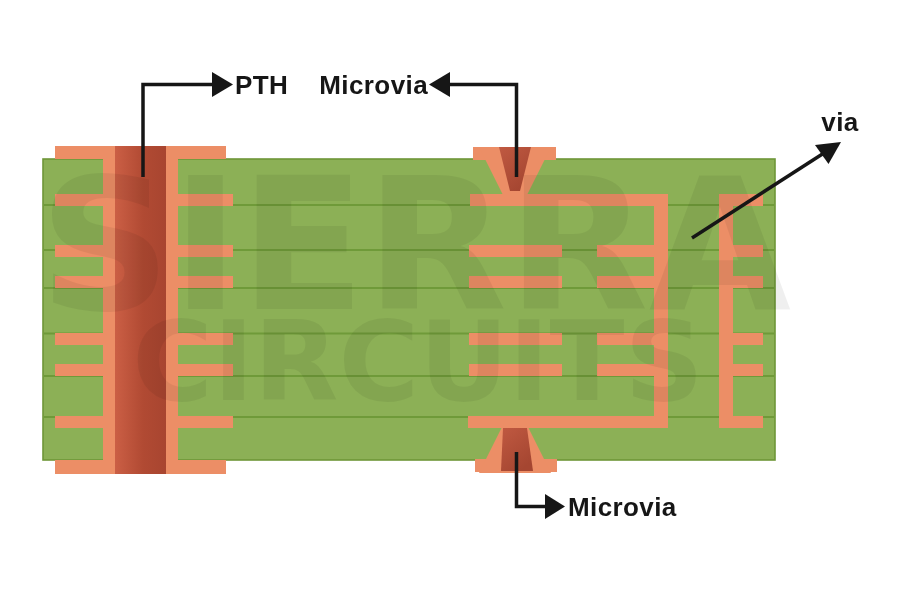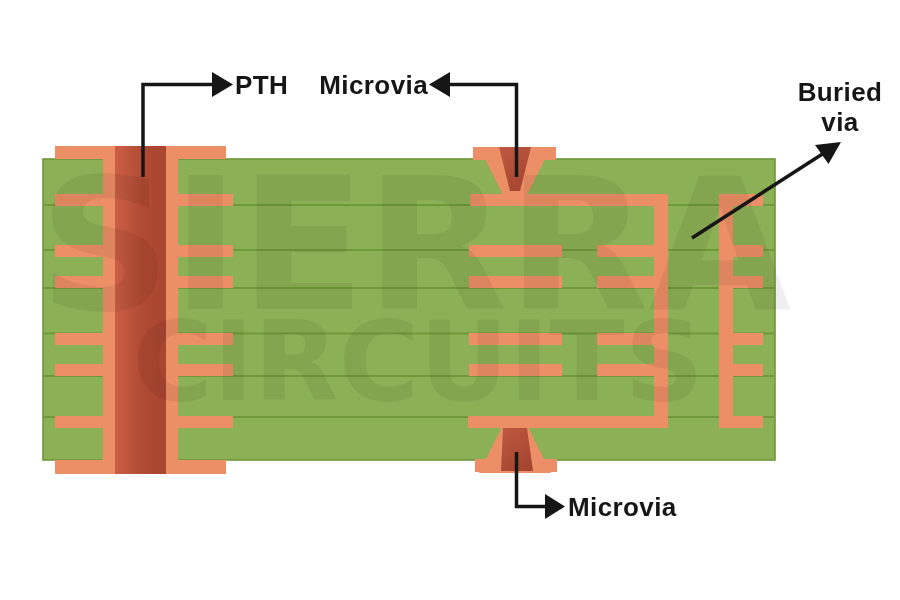--- a/index.html
+++ b/index.html
@@ -116,16 +116,16 @@
         <polygon points="841,142 828.5,164 815,145" fill="#161616"></polygon>
         <polyline points="516.5,452 516.5,506.5 546,506.5" fill="none" stroke="#161616" stroke-width="3.5"></polyline>
         <polygon points="565,506.5 545,494 545,519" fill="#161616"></polygon>
       </g>
   </svg>
 
   <div class="diagram-label lbl-pth">PTH</div>
 
   <div class="diagram-label lbl-mv-top">Microvia</div>
 
-  <div class="diagram-label lbl-buried"><span>Buried</span><br><span>via</span></div>
+  <div class="diagram-label lbl-buried"><br><span>via</span></div>
 
   <div class="diagram-label lbl-mv-bottom">Microvia</div>
 </div>
 
 </body></html>

